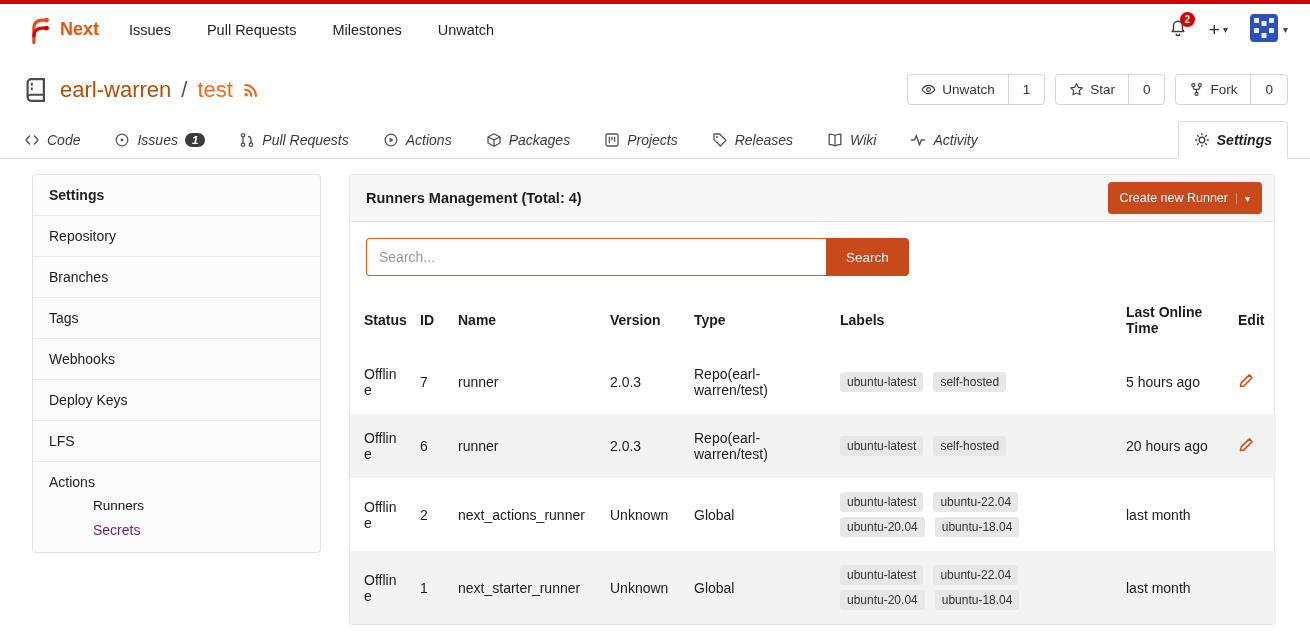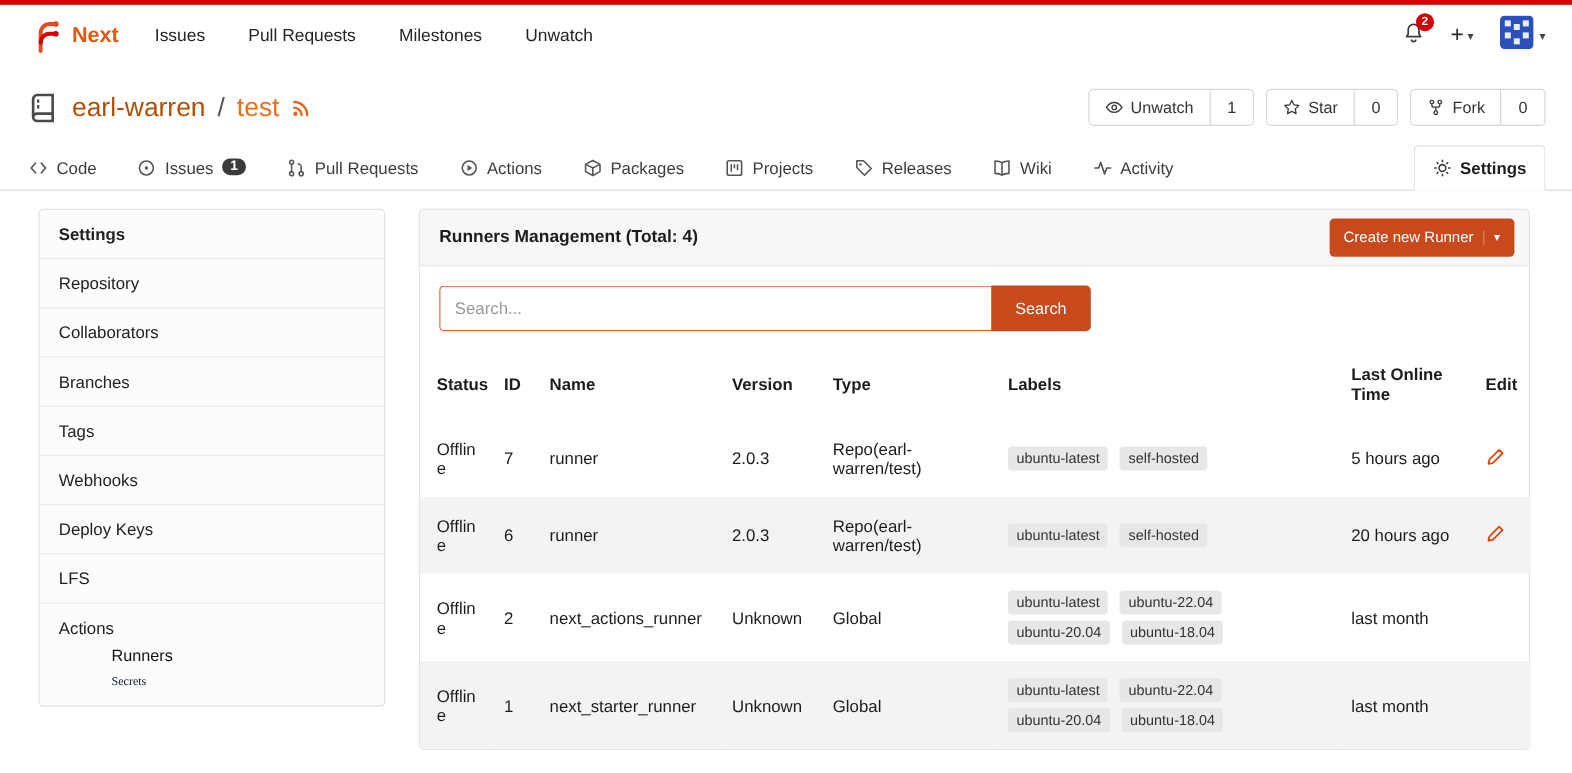--- a/index.html
+++ b/index.html
@@ -29,40 +29,40 @@
   .repo-sep { color:#555; }
   .repo-name { color:#ef6c1f; cursor:pointer; }
   .repo-actions { margin-left:auto; display:flex; gap:10px; }
   .btn-group { display:inline-flex; border:1px solid #d6d6d6; border-radius:4px; overflow:hidden;
     background:#fff; font-size:13.5px; color:#333; cursor:pointer; }
   .btn-seg { padding:7px 13px; display:flex; align-items:center; gap:6px; }
   .btn-count { padding:7px 14px; border-left:1px solid #d6d6d6; }
 
   
   .tabs { display:flex; align-items:flex-end; padding:0 22px; border-bottom:1px solid #dcdcdc; height:42px; }
-  .tab { display:flex; align-items:flex-start; gap:7px; font-size:14px; color:#3c3c3c;
-    padding:10px 2px; margin-right:30px; cursor:pointer; white-space:nowrap; }
+  .tab { display:flex; align-items:center; gap:7px; font-size:14px; color:#3c3c3c;
+    padding:10px 2px; margin-right:30px; cursor:pointer; white-space:nowrap;font-style:italic; }
   .tab svg { flex:none; }
   .tab-badge { background:#3b3b3b; color:#fff; font-size:11.5px; border-radius:9px;
     padding:1px 7px; font-weight:600; }
   .tab-settings { margin-left:auto; margin-right:0; background:#fff;
     border:1px solid #dcdcdc; border-bottom:1px solid #fff; border-radius:4px 4px 0 0;
     padding:10px 15px; position:relative; top:1px; font-weight:600; color:#1d1d1d; }
 
   
   .content { display:flex; padding:15px 35px 0 32px; gap:28px; }
 
   .side-menu { width:289px; flex:none; border:1px solid #e2e2e2; border-radius:4px;
     background:#fcfcfc; font-size:14px; align-self:flex-start; overflow:hidden; }
   .side-item { padding:12px 16px; border-bottom:1px solid #ebebeb; color:#212121; cursor:pointer; }
   .side-item:last-child { border-bottom:none; }
   .side-title { font-weight:700; }
   .side-sub { padding:8px 0 2px 18px; display:flex; flex-direction:column; gap:9px; }
   .side-sub-item { font-size:13.5px; color:#111; cursor:pointer;margin-left:26px; }
-  .side-sub-item.muted { color:#0f172a; font-size:10px;font-family:Liberation Serif, serif; }
+  .side-sub-item.muted { color:#701a75; font-size:14px; }
 
   .main-panel { flex:1; min-width:0; }
   .panel-header { display:flex; align-items:center; justify-content:space-between;
     background:#f7f7f7; border:1px solid #e4e4e4; border-radius:4px 4px 0 0;
     padding:7px 12px 7px 16px; }
   .panel-title { font-size:14.5px; font-weight:700; color:#1c1c1c; }
   .btn-primary { background:#c8491b; color:#fff; border:none; border-radius:4px;
     font-size:12.5px; font-weight:500; padding:9px 12px; display:flex; align-items:center;
     gap:8px; cursor:pointer; font-family:inherit; }
   .btn-primary .caret { color:#fff; padding-left:8px; border-left:1px solid rgba(255,255,255,.35); }
@@ -281,21 +281,20 @@
       </svg>
     <span>Settings</span>
   </span>
 </div>
 
 <div class="content">
 
   <div class="side-menu">
     <div class="side-item side-title">Settings</div>
     <div class="side-item">Repository</div>
-    <div class="side-item">Collaborators</div>
     <div class="side-item">Branches</div>
     <div class="side-item">Tags</div>
     <div class="side-item">Webhooks</div>
     <div class="side-item">Deploy Keys</div>
     <div class="side-item">LFS</div>
     <div class="side-item">
       <span>Actions</span>
       <div class="side-sub">
         <span class="side-sub-item">Runners</span>
         <span class="side-sub-item muted">Secrets</span>

